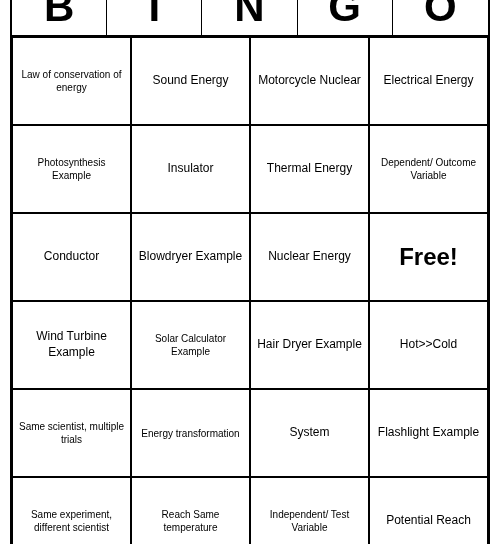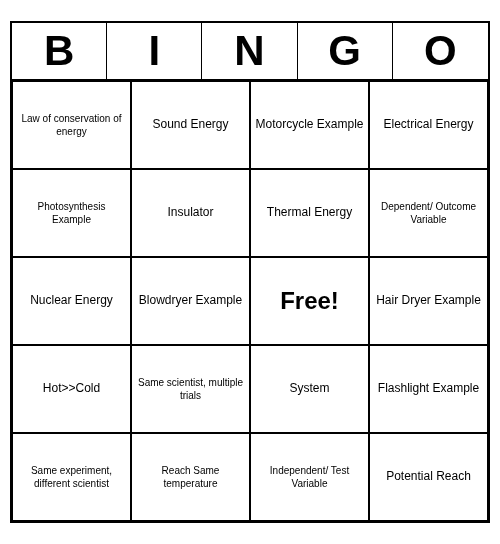--- a/index.html
+++ b/index.html
@@ -65,32 +65,36 @@
   <div class="bingo-header">
   <div class="bingo-header-cell">B</div>
       <div class="bingo-header-cell">I</div>
       <div class="bingo-header-cell">N</div>
       <div class="bingo-header-cell">G</div>
       <div class="bingo-header-cell">O</div>
     </div>
   <div class="bingo-grid">
   <div class="bingo-cell small-text">Law of conservation of energy</div>
       <div class="bingo-cell large-text">Sound Energy</div>
-      <div class="bingo-cell">Motorcycle Example</div>
+      <div class="bingo-cell">Motorcycle Nuclear</div>
       <div class="bingo-cell large-text">Electrical Energy</div>
       <div class="bingo-cell small-text">Photosynthesis Example</div>
       <div class="bingo-cell">Insulator</div>
       <div class="bingo-cell large-text">Thermal Energy</div>
       <div class="bingo-cell small-text">Dependent/ Outcome Variable</div>
+      <div class="bingo-cell">Conductor</div>
+      <div class="bingo-cell">Blowdryer Example</div>
       <div class="bingo-cell large-text">Nuclear Energy</div>
-      <div class="bingo-cell">Blowdryer Example</div>
       <div class="bingo-cell free">Free!</div>
+      <div class="bingo-cell">Wind Turbine Example</div>
+      <div class="bingo-cell small-text">Solar Calculator Example</div>
       <div class="bingo-cell">Hair Dryer Example</div>
       <div class="bingo-cell">Hot&gt;&gt;Cold</div>
       <div class="bingo-cell small-text">Same scientist, multiple trials</div>
+      <div class="bingo-cell small-text">Energy transformation</div>
       <div class="bingo-cell large-text">System</div>
       <div class="bingo-cell">Flashlight Example</div>
       <div class="bingo-cell small-text">Same experiment, different scientist</div>
       <div class="bingo-cell small-text">Reach Same temperature</div>
       <div class="bingo-cell small-text">Independent/ Test Variable</div>
       <div class="bingo-cell large-text">Potential Reach</div>
     </div>
 </div>
 
 </body></html>

